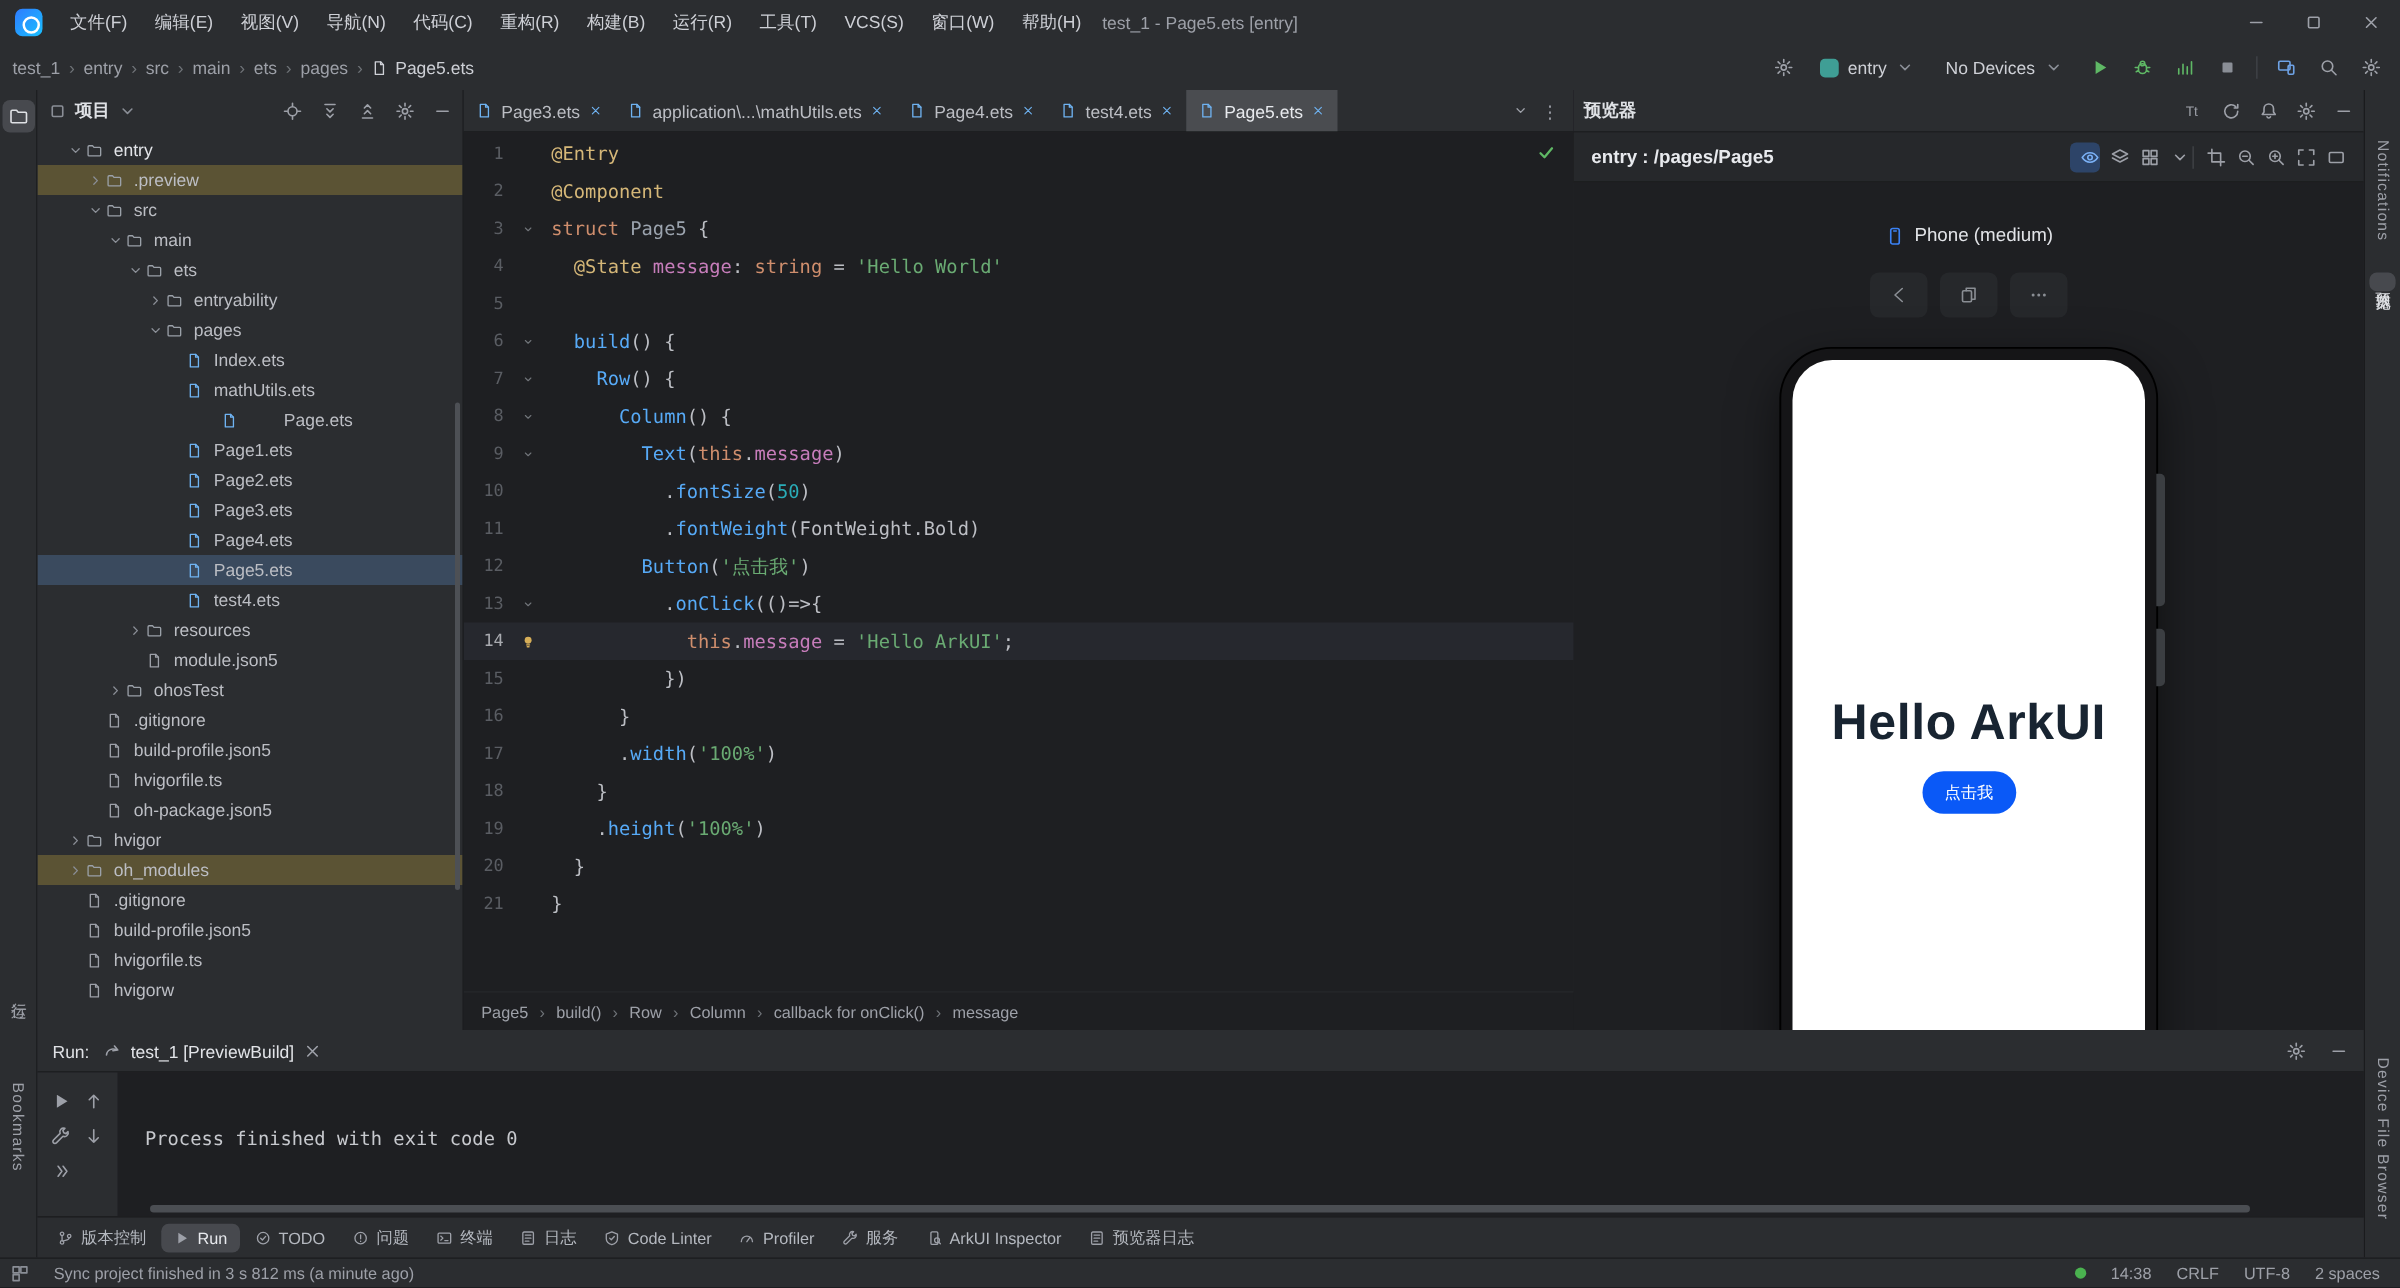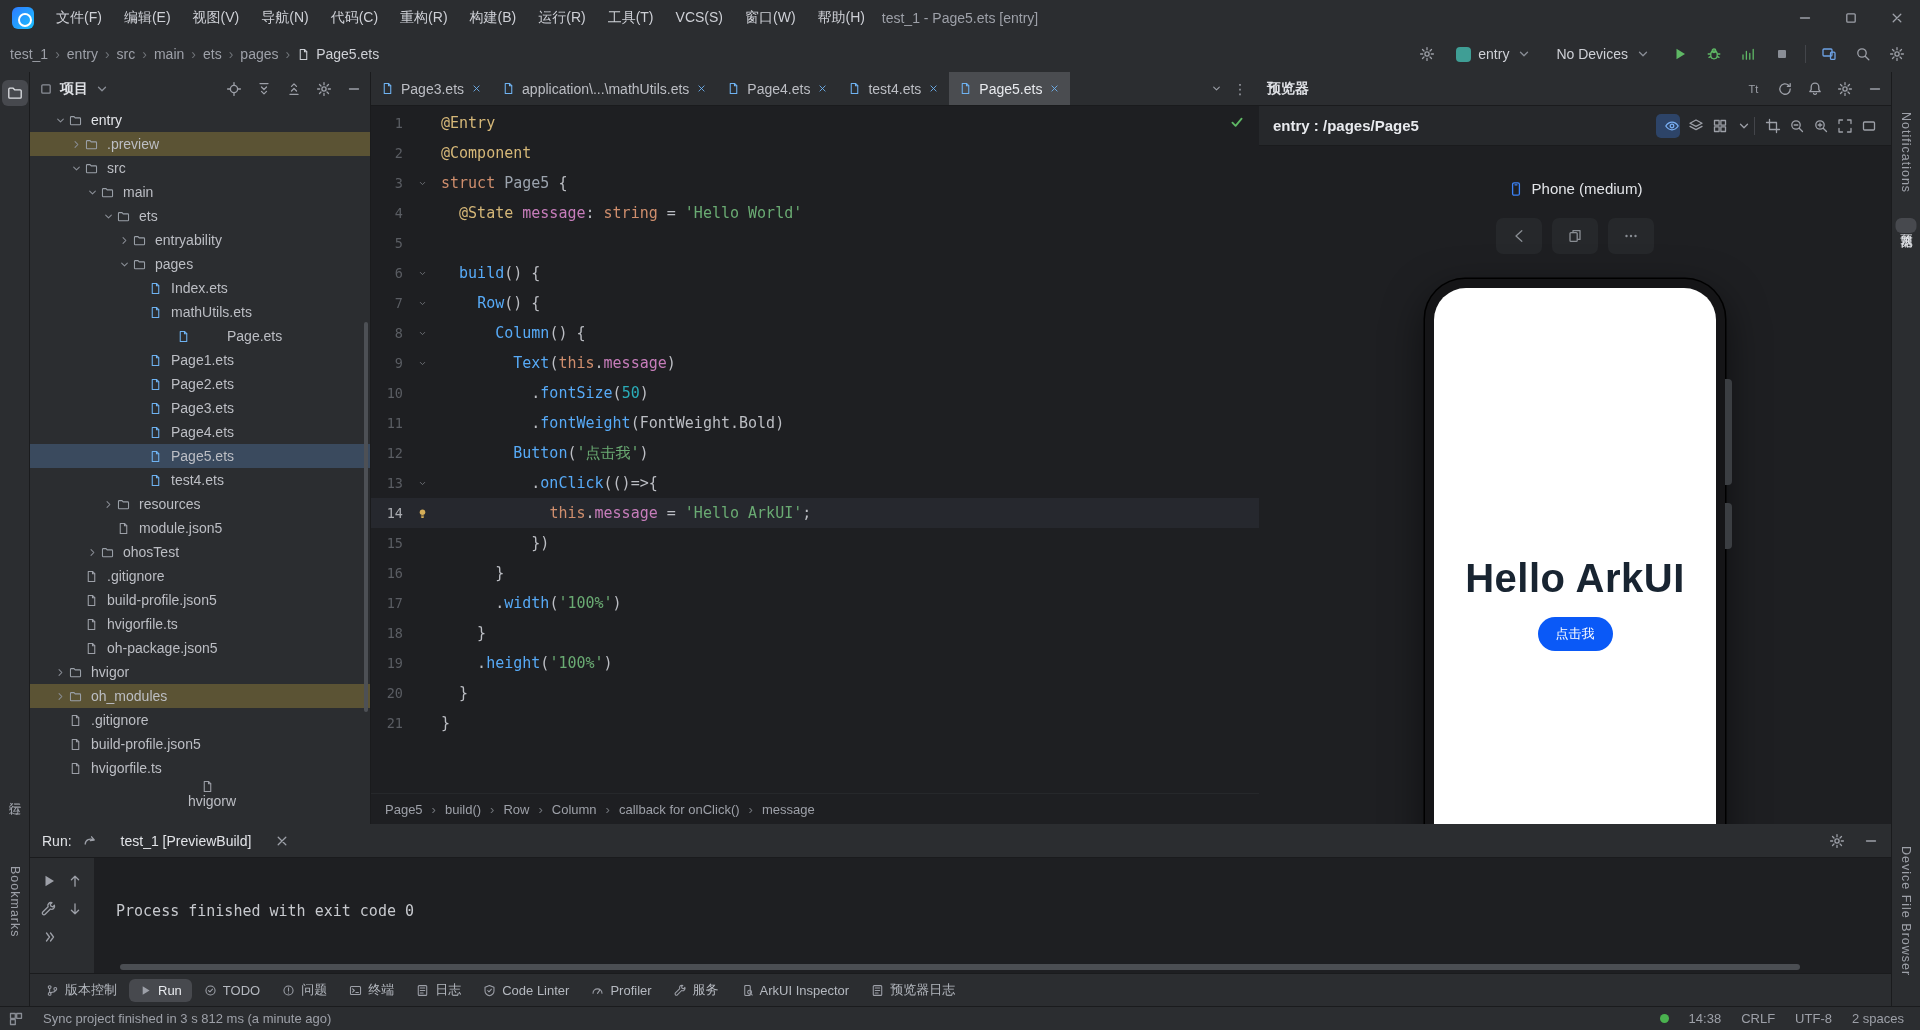--- a/index.html
+++ b/index.html
@@ -93,21 +93,21 @@
   .phone{position:absolute;left:166px;top:207px;width:300px;height:800px;background:#151517;border-radius:40px;padding:9px;box-shadow:0 0 0 1.5px #000,0 14px 40px rgba(0,0,0,.55)}
   .phone .btn-side{position:absolute;right:-7px;width:7px;border-radius:0 4px 4px 0;background:#3b3e42}
   .screen{width:100%;height:100%;background:#fff;border-radius:32px;display:flex;flex-direction:column;align-items:center;padding-top:268px}
   .hello{font-size:40px;font-weight:bold;color:#182431;letter-spacing:.5px}
   .cta{margin-top:16px;color:#fff;font-size:13px;padding:8px 18px;border-radius:17px}
 
   
   .runpanel{position:absolute;left:30px;top:824px;width:1861px;height:149px;background:#1e1f22}
   .run-head{height:34px;background:#2b2d30;display:flex;align-items:center;padding:0 12px;gap:10px;border-bottom:1px solid #1a1b1d}
   .run-label{color:#dfe1e5}
-  .run-tab{display:flex;align-items:center;gap:23px;color:#e2e4e8}
+  .run-tab{display:flex;align-items:center;gap:7px;color:#e2e4e8}
   .run-tab .ic{color:#9da0a8}
   .run-head .spacer{flex:1}
   .run-body{position:relative;height:115px;display:flex}
   .run-tools{width:64px;padding:10px 6px;display:grid;grid-template-columns:24px 24px;grid-auto-rows:26px;gap:2px;justify-content:center;align-content:start;background:#2b2d30}
   .rtbtn{display:flex;align-items:center;justify-content:center;color:#9da0a8}
   .run-out{padding:44px 0 0 22px;font-family:"DejaVu Sans Mono",monospace;font-size:15px;color:#c7c9ce}
   .run-hscroll{position:absolute;left:90px;bottom:3px;width:1680px;height:6px;border-radius:3px;background:#4b4e53}
 
   
   .bottombar{position:absolute;left:30px;top:973px;width:1861px;height:33px;background:#2b2d30;border-top:1px solid #1a1b1d;display:flex;align-items:center;gap:2px;padding:0 6px}
@@ -645,21 +645,21 @@
         <div class="tree-row " style="padding-left: 22px;">
           <span class="tw"></span>
           <span class="ti c-ts">
             <svg class="ic sm" viewBox="0 0 16 16">
               <path d="M4 1.8h5.2l2.8 2.8v9.6H4z"></path>
               <path d="M9.2 1.8v2.8H12"></path>
             </svg>
           </span>
           <span class="tl">hvigorfile.ts</span>
         </div>
-        <div class="tree-row " style="padding-left: 22px; flex-direction: column;">
+        <div class="tree-row " style="padding-left: 22px;">
           <span class="tw"></span>
           <span class="ti c-file">
             <svg class="ic sm" viewBox="0 0 16 16">
               <path d="M4 1.8h5.2l2.8 2.8v9.6H4z"></path>
               <path d="M9.2 1.8v2.8H12"></path>
             </svg>
           </span>
           <span class="tl">hvigorw</span>
         </div>
       </div>

